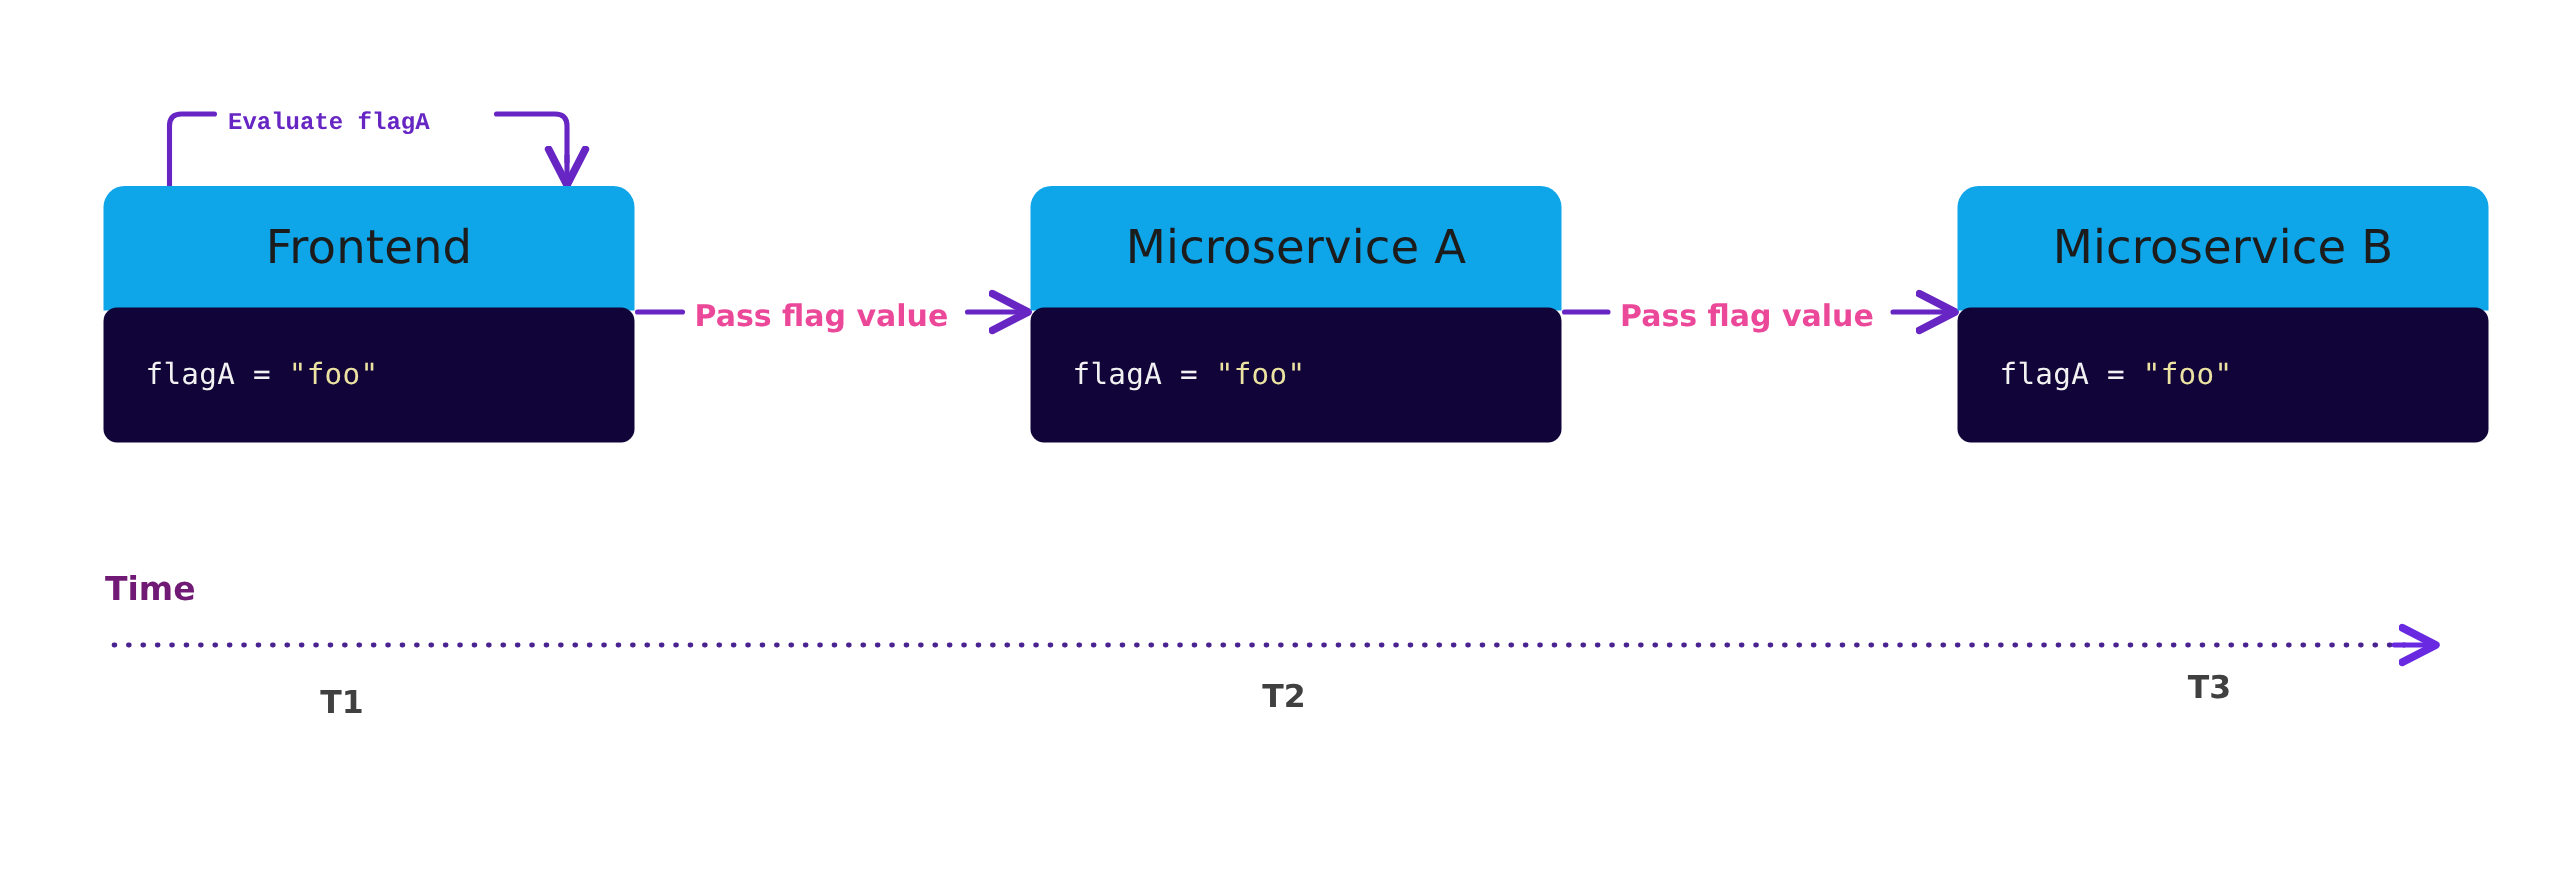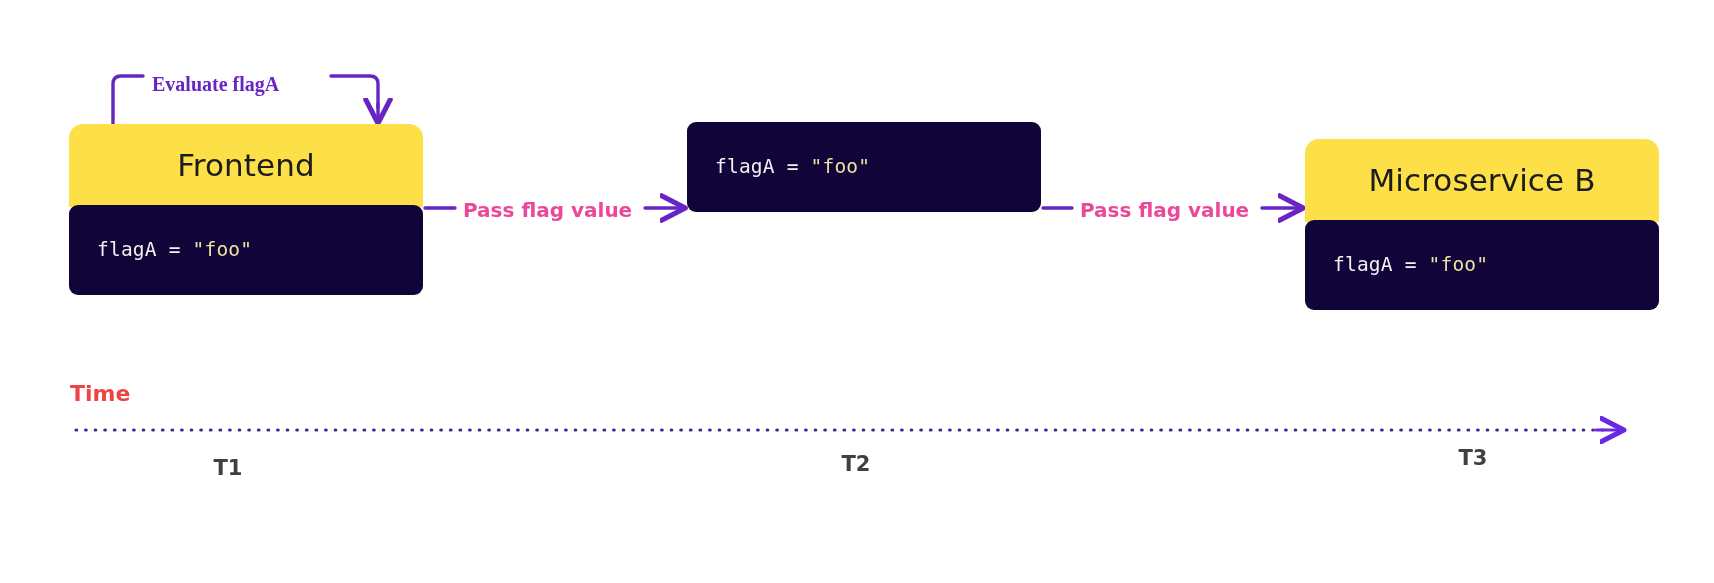--- a/index.html
+++ b/index.html
@@ -23,21 +23,21 @@
 
   
   .service-box {
     position: absolute;
     width: 354px;
     top: 124px;
   }
 
   .service-header {
     height: 83px;
-    background: #fde047;
+    background: #0ea5e9;
     border-radius: 14px 14px 0 0;
     display: flex;
     align-items: center;
     justify-content: center;
     box-sizing: border-box;
   }
 
   .service-title {
     font-family: "DejaVu Sans", "Liberation Sans", sans-serif;
     font-size: 31px;
@@ -76,34 +76,34 @@
     font-family: "DejaVu Sans", "Liberation Sans", sans-serif;
     font-size: 20px;
     font-weight: 700;
     color: #ec4899;
     white-space: nowrap;
     line-height: 1;
   }
 
   .eval-label {
     position: absolute;
-    font-family: Liberation Serif, serif;
-    font-size: 20px;
+    font-family: Liberation Mono, monospace;
+    font-size: 16px;
     font-weight: 700;
     color: #6726c4;
     white-space: nowrap;
     line-height: 1;
   }
 
   .time-label {
     position: absolute;
     font-family: "DejaVu Sans", "Liberation Sans", sans-serif;
     font-size: 22px;
     font-weight: 700;
-    color: #ef4444;
+    color: #701a75;
     line-height: 1;
     white-space: nowrap;
   }
 
   .tick-label {
     position: absolute;
     font-family: "DejaVu Sans", "Liberation Sans", sans-serif;
     font-size: 21px;
     font-weight: 700;
     color: #404040;
@@ -163,26 +163,29 @@
   <div class="service-box box-layer" style="left:69px;">
     <div class="service-header">
       <span class="service-title">Frontend</span>
     </div>
     <div class="service-code">
       <span class="code-line"><span class="code-ident">flagA</span><span class="code-op"> = </span><span class="code-string">"foo"</span></span>
     </div>
   </div>
 
   <div class="service-box box-layer" style="left:687px;">
+    <div class="service-header">
+      <span class="service-title">Microservice A</span>
+    </div>
     <div class="service-code">
       <span class="code-line"><span class="code-ident">flagA</span><span class="code-op"> = </span><span class="code-string">"foo"</span></span>
     </div>
   </div>
 
-  <div class="service-box box-layer" style="left:1305px;margin-top:15px;">
+  <div class="service-box box-layer" style="left:1305px;">
     <div class="service-header">
       <span class="service-title">Microservice B</span>
     </div>
     <div class="service-code">
       <span class="code-line"><span class="code-ident">flagA</span><span class="code-op"> = </span><span class="code-string">"foo"</span></span>
     </div>
   </div>
 
   <div class="eval-label label-layer" style="left:152px; top:74px;">Evaluate flagA</div>
 

